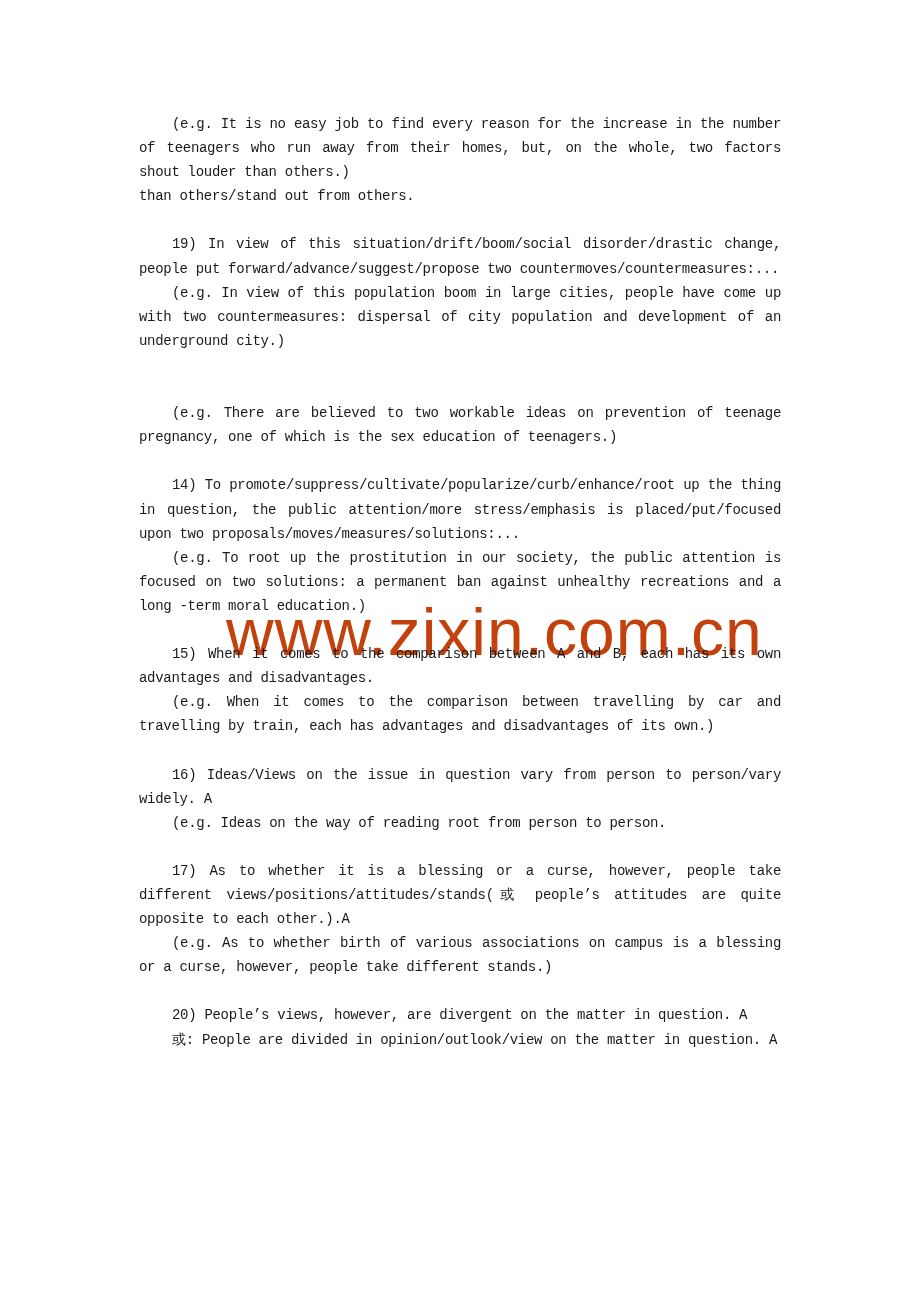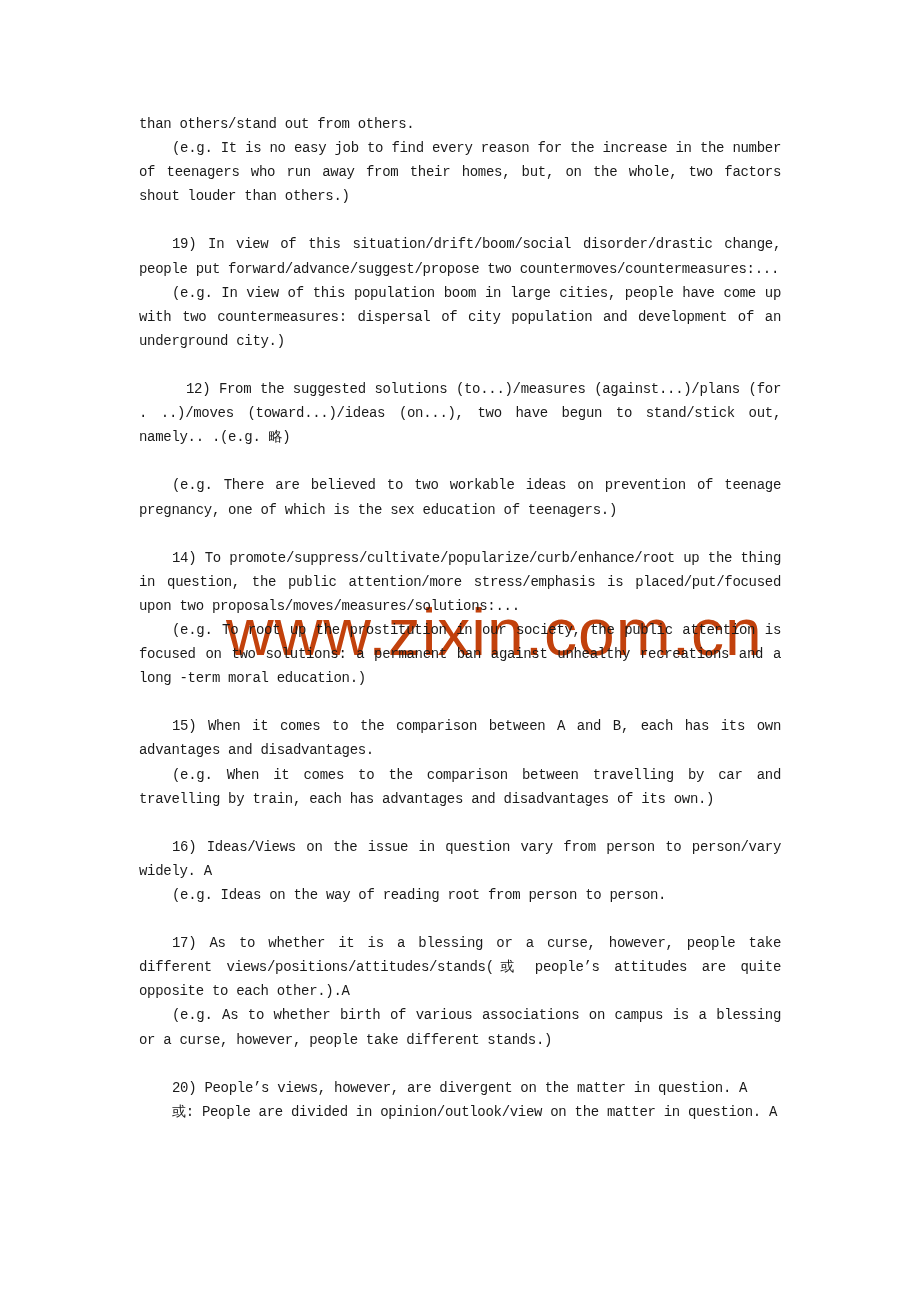--- a/index.html
+++ b/index.html
@@ -53,34 +53,31 @@
     .page { z-index: 1; }
   </style>
 </head>
 <body>
 
 <div class="watermark">www.zixin.com.cn</div>
 
 <div class="page">
 
   <section>
+    <p class="para indent">(e.g. It is no easy job to find every reason for the increase in the number of teenagers who run away from their homes, but, on the whole, two factors shout louder than others.)</p>
     <p class="para">than others/stand out from others.</p>
-    <p class="para indent">(e.g. It is no easy job to find every reason for the increase in the number of teenagers who run away from their homes, but, on the whole, two factors shout louder than others.)</p>
   </section>
   <div class="spacer"></div>
 
   <section>
     <p class="para indent">19) In view of this situation/drift/boom/social disorder/drastic change, people put forward/advance/suggest/propose two countermoves/countermeasures:...</p>
     <p class="para indent">(e.g. In view of this population boom in large cities, people have come up with two countermeasures: dispersal of city population and development of an underground city.)</p>
   </section>
   <div class="spacer"></div>
 
-  <section>
-    <p class="para indent-wide">12) From the suggested solutions (to...)/measures (against...)/plans (for . ..)/moves (toward...)/ideas (on...), two have begun to stand/stick out, namely.. .(e.g. 略)</p>
-  </section>
   <div class="spacer"></div>
 
   <section>
     <p class="para indent">(e.g. There are believed to two workable ideas on prevention of teenage pregnancy, one of which is the sex education of teenagers.)</p>
   </section>
   <div class="spacer"></div>
 
   <section>
     <p class="para indent">14) To promote/suppress/cultivate/popularize/curb/enhance/root up the thing in question, the public attention/more stress/emphasis is placed/put/focused upon two proposals/moves/measures/solutions:...</p>
     <p class="para indent">(e.g. To root up the prostitution in our society, the public attention is focused on two solutions: a permanent ban against unhealthy recreations and a long -term moral education.)</p>

